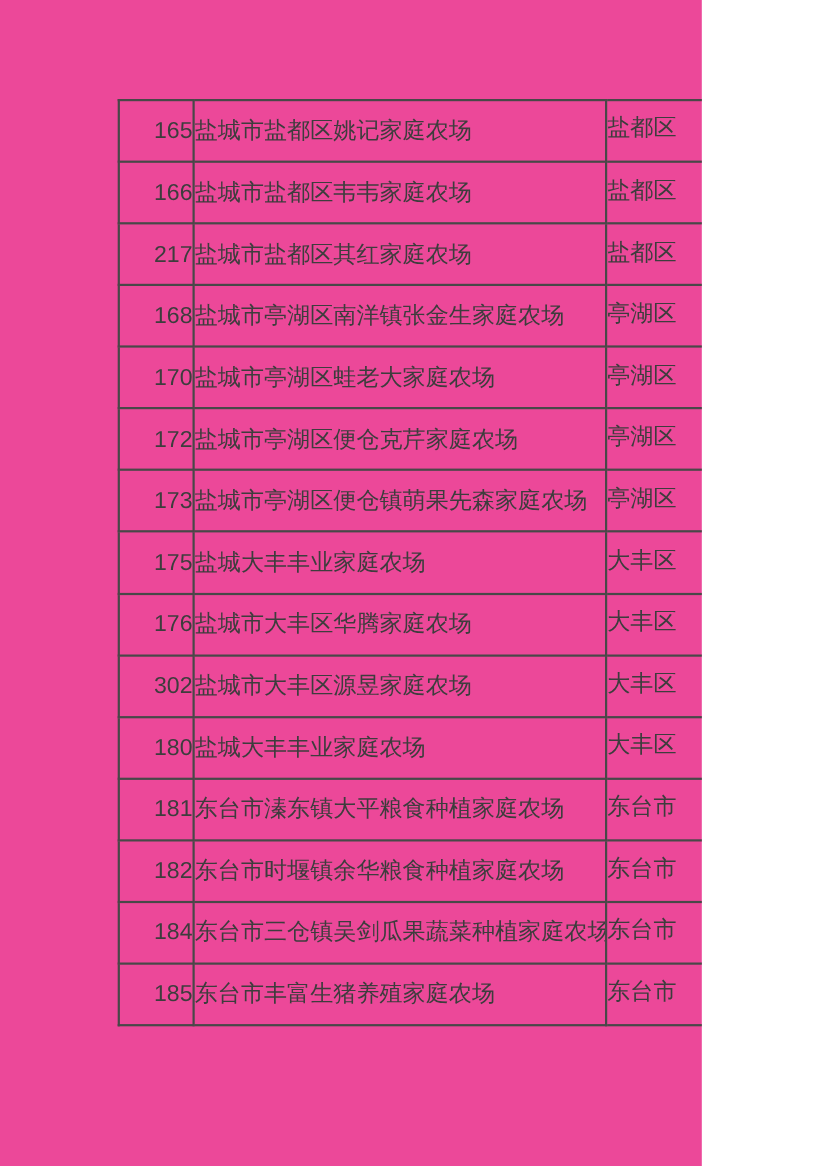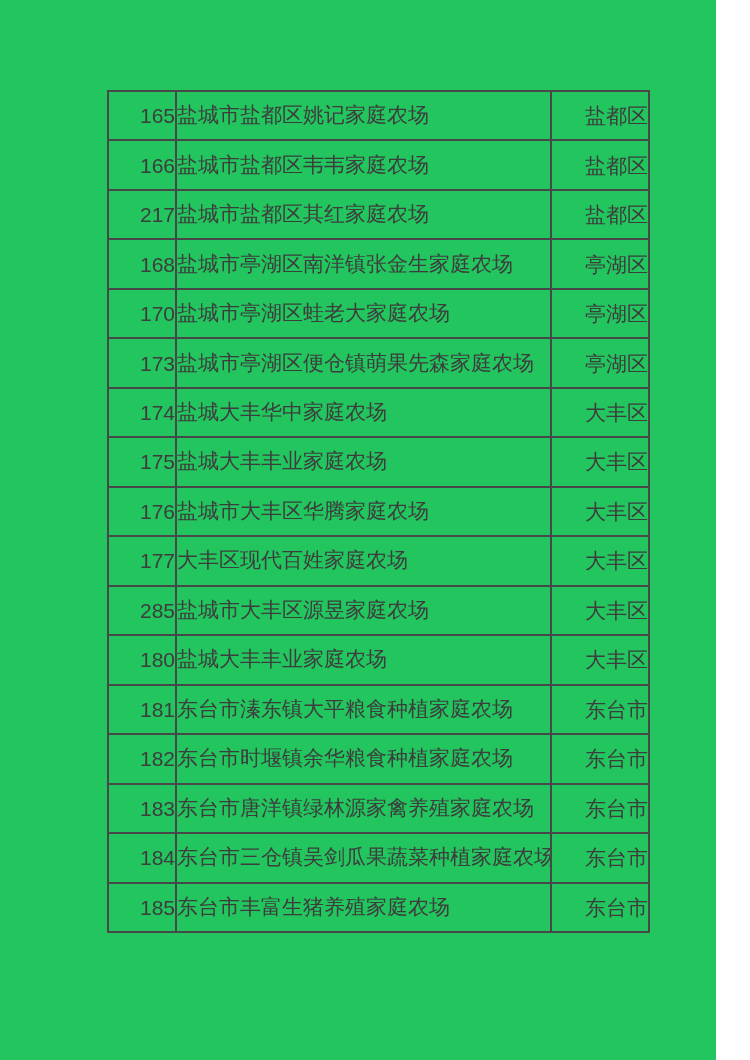--- a/index.html
+++ b/index.html
@@ -8,23 +8,23 @@
     }
     body {
       width: 750px;
       height: 1060px;
       background: #ffffff;
       font-family: "Liberation Serif", serif;
       color: #3d3d3d;
     }
     .page {
       position: relative;
-      width: 716px;
+      width: 638px;
       height: 1060px;
-      background: #22c55e;
+      background: #ec4899;
       overflow: hidden;
     }
     .farm-table {
       position: absolute;
       left: 107px;
       top: 90px;
       width: 541px;
       height: 843px;
       border-collapse: collapse;
       table-layout: fixed;
@@ -47,23 +47,23 @@
       padding-right: 5px;
       font-family: "Liberation Sans", sans-serif;
       font-size: 21px;
     }
     .cell-name {
       text-align: left;
       padding-left: 7px;
       font-family: "Liberation Serif", serif;
     }
     .cell-dist {
-      text-align: right;
+      text-align: left;
       padding-left: 5px;
-      font-family: Liberation Sans, sans-serif;
+      font-family: Liberation Mono, monospace;
       margin-top: 34px;
     }
   </style>
 </head>
 <body>
 
 <div class="page">
   <table class="farm-table">
     <colgroup>
       <col class="c-no">
@@ -90,70 +90,60 @@
     <td class="cell-no">168</td>
     <td class="cell-name">盐城市亭湖区南洋镇张金生家庭农场</td>
     <td class="cell-dist">亭湖区</td>
   </tr>
         <tr>
     <td class="cell-no">170</td>
     <td class="cell-name">盐城市亭湖区蛙老大家庭农场</td>
     <td class="cell-dist">亭湖区</td>
   </tr>
         <tr>
+    <td class="cell-no">172</td>
+    <td class="cell-name">盐城市亭湖区便仓克芹家庭农场</td>
+    <td class="cell-dist">亭湖区</td>
+  </tr>
+        <tr>
     <td class="cell-no">173</td>
     <td class="cell-name">盐城市亭湖区便仓镇萌果先森家庭农场</td>
     <td class="cell-dist">亭湖区</td>
-  </tr>
-        <tr>
-    <td class="cell-no">174</td>
-    <td class="cell-name">盐城大丰华中家庭农场</td>
-    <td class="cell-dist">大丰区</td>
   </tr>
         <tr>
     <td class="cell-no">175</td>
     <td class="cell-name">盐城大丰丰业家庭农场</td>
     <td class="cell-dist">大丰区</td>
   </tr>
         <tr>
     <td class="cell-no">176</td>
     <td class="cell-name">盐城市大丰区华腾家庭农场</td>
     <td class="cell-dist">大丰区</td>
   </tr>
         <tr>
-    <td class="cell-no">177</td>
-    <td class="cell-name">大丰区现代百姓家庭农场</td>
-    <td class="cell-dist">大丰区</td>
-  </tr>
-        <tr>
-    <td class="cell-no">285</td>
+    <td class="cell-no">302</td>
     <td class="cell-name">盐城市大丰区源昱家庭农场</td>
     <td class="cell-dist">大丰区</td>
   </tr>
         <tr>
     <td class="cell-no">180</td>
     <td class="cell-name">盐城大丰丰业家庭农场</td>
     <td class="cell-dist">大丰区</td>
   </tr>
         <tr>
     <td class="cell-no">181</td>
     <td class="cell-name">东台市溱东镇大平粮食种植家庭农场</td>
     <td class="cell-dist">东台市</td>
   </tr>
         <tr>
     <td class="cell-no">182</td>
     <td class="cell-name">东台市时堰镇余华粮食种植家庭农场</td>
     <td class="cell-dist">东台市</td>
   </tr>
         <tr>
-    <td class="cell-no">183</td>
-    <td class="cell-name">东台市唐洋镇绿林源家禽养殖家庭农场</td>
-    <td class="cell-dist">东台市</td>
-  </tr>
-        <tr>
     <td class="cell-no">184</td>
     <td class="cell-name">东台市三仓镇吴剑瓜果蔬菜种植家庭农场</td>
     <td class="cell-dist">东台市</td>
   </tr>
         <tr>
     <td class="cell-no">185</td>
     <td class="cell-name">东台市丰富生猪养殖家庭农场</td>
     <td class="cell-dist">东台市</td>
   </tr>
       </tbody>

